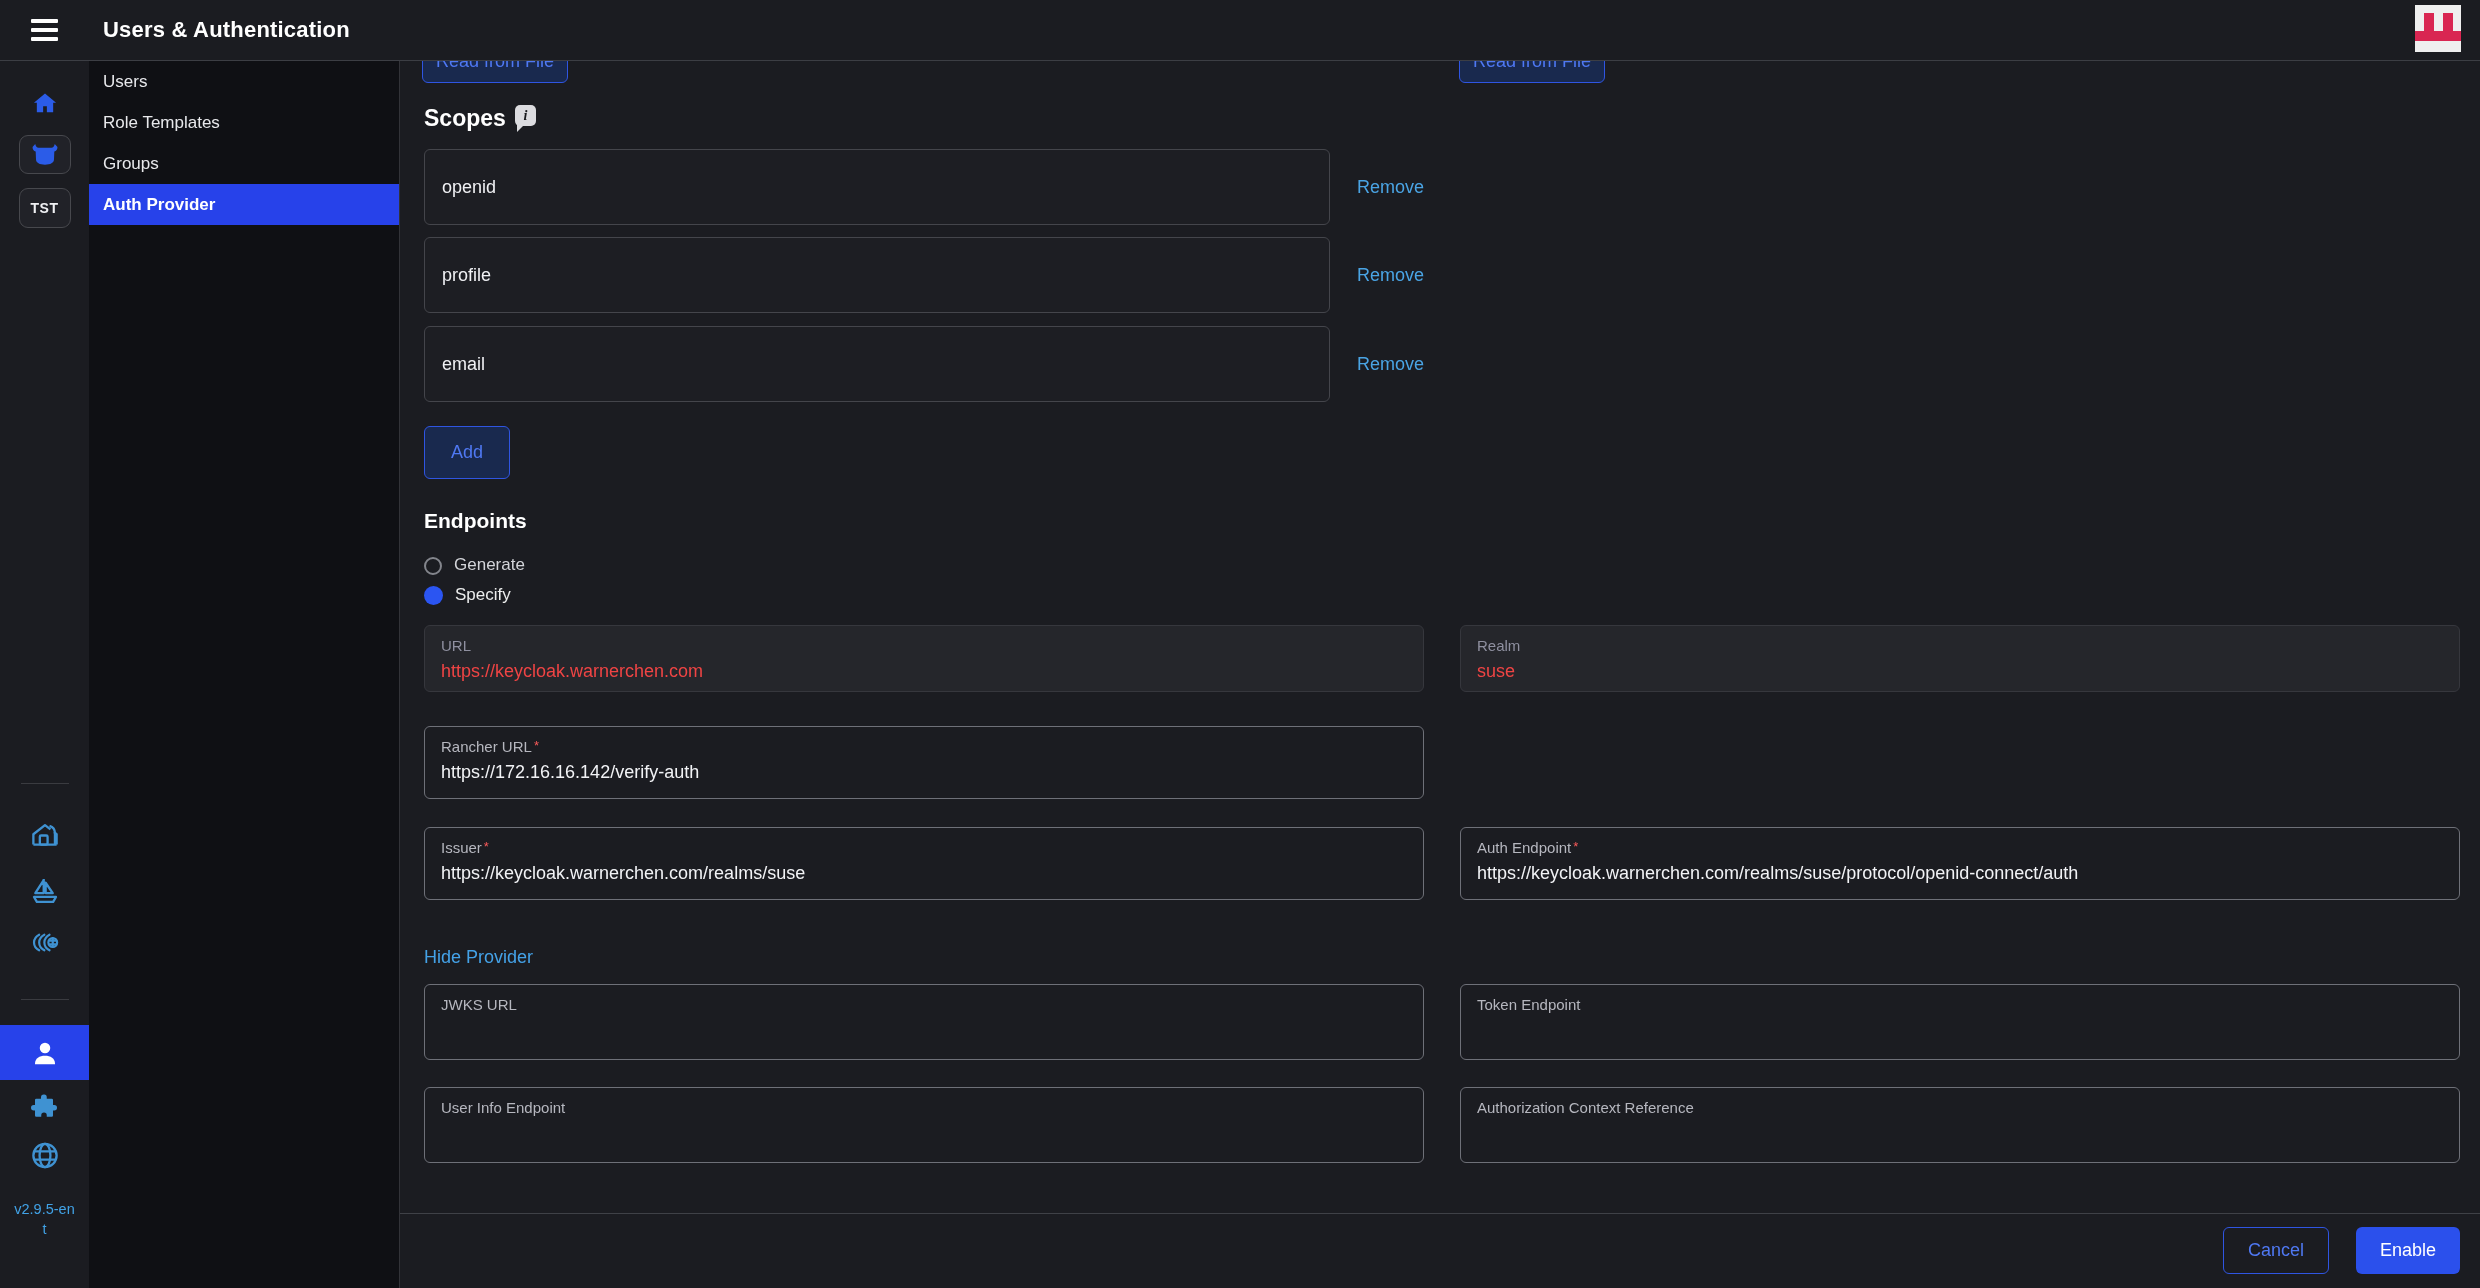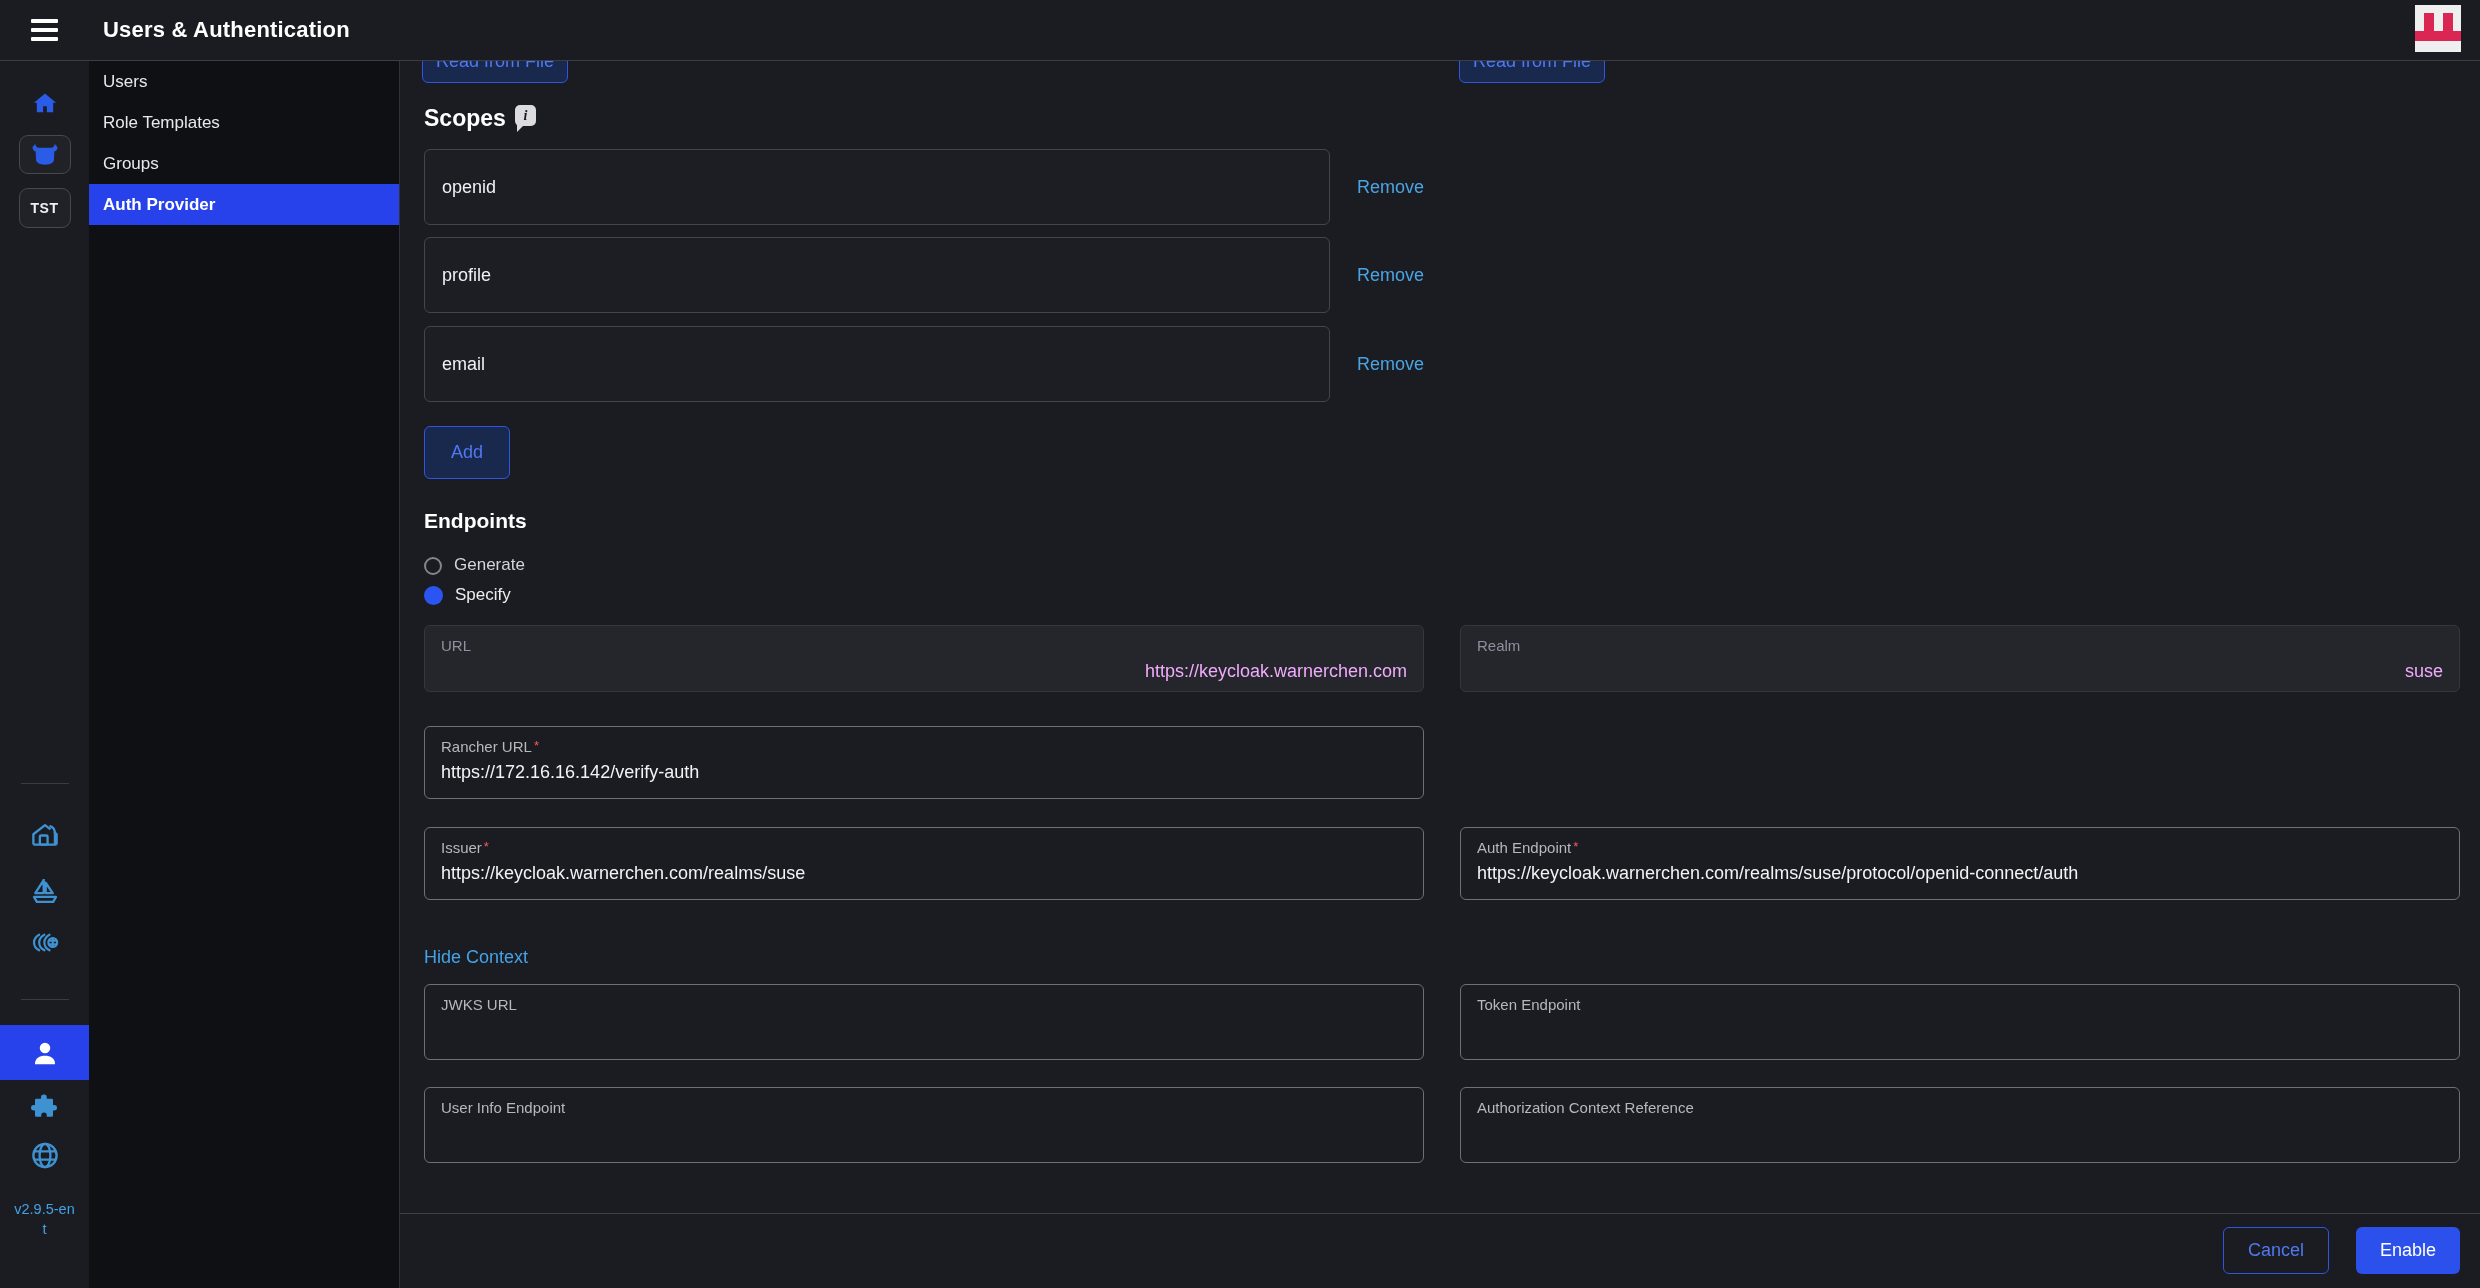--- a/index.html
+++ b/index.html
@@ -61,21 +61,21 @@
   .radio-label { font-size:17px; color:#d3d4d9; }
   .rr2 .radio-label { color:#eceded;text-align:right; }
 
   .field { border-radius:6px; padding:11px 16px; }
   .field.editable { background:#1b1c21; border:1px solid #6e7078; }
   .field.disabled { background:#25262b; border:1px solid #36373d; }
   .field .f-label { font-size:15px; color:#b6b7bf; }
   .field.disabled .f-label { color:#8f90a0; }
   .field .req { color:#fa5a5a; font-size:13px; vertical-align:top; margin-left:2px; }
   .field .f-value { margin-top:7px; font-size:18px; color:#f2f3f6; white-space:nowrap; }
-  .field.disabled .f-value { color:#f0abfc;text-align:right; }
+  .field.disabled .f-value { color:#ef4444; }
 
   .colL { left:24px; width:1000px; } .colR { left:1060px; width:1000px; }
   .row1 { top:564px; height:67px; } .row2 { top:665px; height:73px; }
   .row3 { top:766px; height:73px; } .row4 { top:923px; height:76px; }
   .row5 { top:1026px; height:76px; }
 
   .adv-link { left:24px; top:886px; font-size:18px; color:#44a2e8; cursor:pointer; }
 
   .foot-divider { left:0; right:0; top:1152px; height:1px; background:#3f4147; }
   .cancel-btn { left:1823px; top:1166px; width:106px; height:47px; }
@@ -250,21 +250,21 @@
 
     <div class="abs field editable colL row3">
       <div class="f-label"><span>Issuer</span><span class="req">*</span></div>
       <div class="f-value">https://keycloak.warnerchen.com/realms/suse</div>
     </div>
     <div class="abs field editable colR row3">
       <div class="f-label"><span>Auth Endpoint</span><span class="req">*</span></div>
       <div class="f-value">https://keycloak.warnerchen.com/realms/suse/protocol/openid-connect/auth</div>
     </div>
 
-    <div class="abs adv-link">Hide Context</div>
+    <div class="abs adv-link">Hide Provider</div>
 
     <div class="abs field editable colL row4">
       <div class="f-label">JWKS URL</div>
     </div>
     <div class="abs field editable colR row4">
       <div class="f-label">Token Endpoint</div>
     </div>
 
     <div class="abs field editable colL row5">
       <div class="f-label">User Info Endpoint</div>

